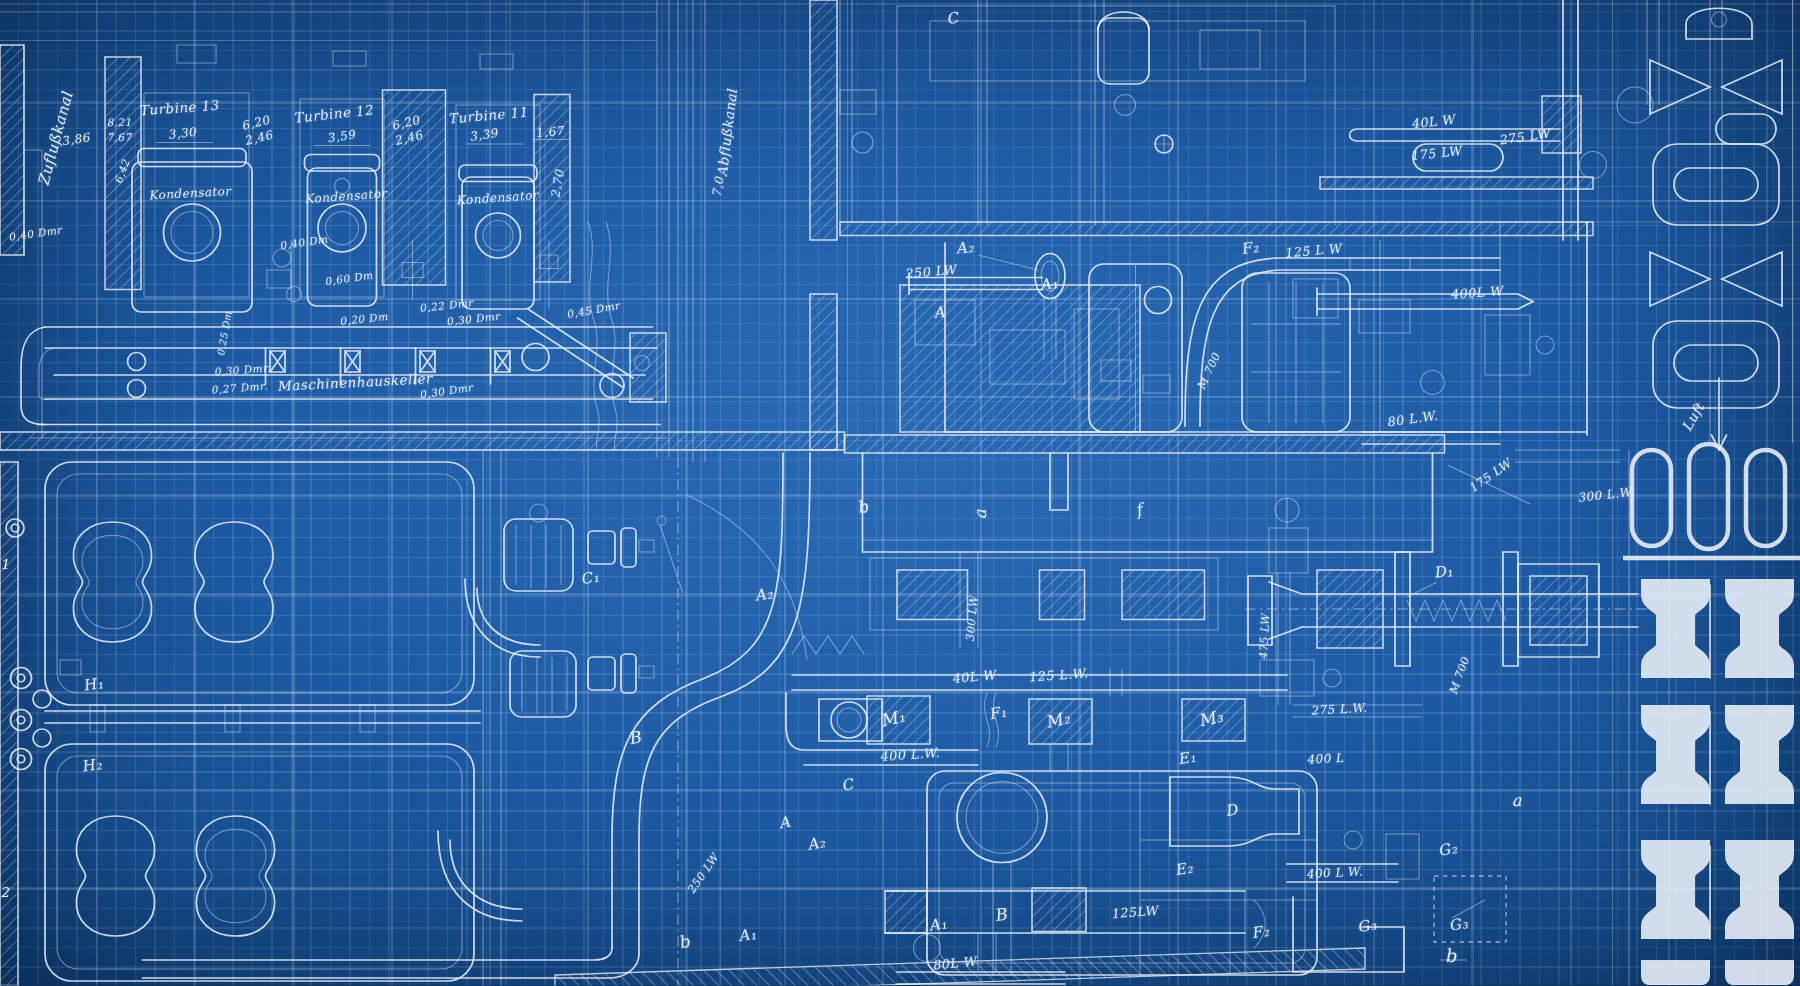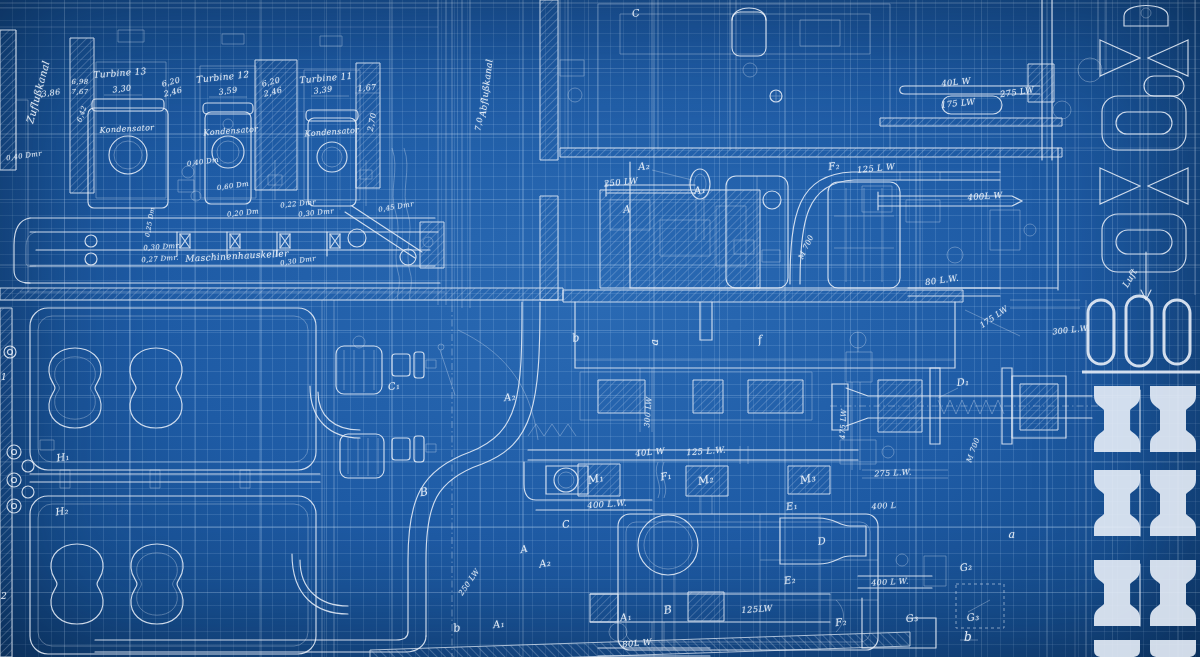--- a/index.html
+++ b/index.html
@@ -328,21 +328,21 @@
       <path class="ln" d="M908,288 H1000 M908,296 H1000"></path>
       <path class="thin" d="M1010,300 H1080 M1010,308 H1080"></path>
       <path class="ln" d="M1146,252 V300 M1146,300 L1141,290 M1146,300 L1151,290"></path>
       <path class="thin" d="M965,310 L1020,336"></path>
     </g>
   </svg>
 
   <div style="position:absolute;left:0;top:0;width:1200px;height:657px;">
       <span class="bp-label" style="left: 38px; top: 92px; font-size: 10px; transform: translate(-50%, -50%) rotate(-75deg);">Zuflußkanal</span>
       <span class="bp-label" style="left: 51px; top: 93px; font-size: 8px; transform: translate(-50%, -50%) rotate(-8deg);">3,86</span>
-      <span class="bp-label" style="left: 80px; top: 82px; font-size: 7px; transform: translate(-50%, -50%) rotate(0deg);">6,98</span>
+      <span class="bp-label" style="left: 80px; top: 82px; font-size: 7px; transform: translate(-50%, -50%) rotate(0deg);">8,21</span>
       <span class="bp-label" style="left: 80px; top: 92px; font-size: 7px; transform: translate(-50%, -50%) rotate(0deg);">7,67</span>
       <span class="bp-label" style="left: 82px; top: 114px; font-size: 7px; transform: translate(-50%, -50%) rotate(-70deg);">6,42</span>
       <span class="bp-label" style="left: 120px; top: 73px; font-size: 9px; transform: translate(-50%, -50%) rotate(-4deg);">Turbine 13</span>
       <span class="bp-label" style="left: 122px; top: 89px; font-size: 8px; transform: translate(-50%, -50%) rotate(-6deg);">3,30</span>
       <span class="bp-label" style="left: 171px; top: 82px; font-size: 8px; transform: translate(-50%, -50%) rotate(-14deg);">6,20</span>
       <span class="bp-label" style="left: 173px; top: 92px; font-size: 8px; transform: translate(-50%, -50%) rotate(-14deg);">2,46</span>
       <span class="bp-label" style="left: 223px; top: 77px; font-size: 9px; transform: translate(-50%, -50%) rotate(-6deg);">Turbine 12</span>
       <span class="bp-label" style="left: 228px; top: 91px; font-size: 8px; transform: translate(-50%, -50%) rotate(-8deg);">3,59</span>
       <span class="bp-label" style="left: 271px; top: 82px; font-size: 8px; transform: translate(-50%, -50%) rotate(-14deg);">6,20</span>
       <span class="bp-label" style="left: 273px; top: 92px; font-size: 8px; transform: translate(-50%, -50%) rotate(-14deg);">2,46</span>

